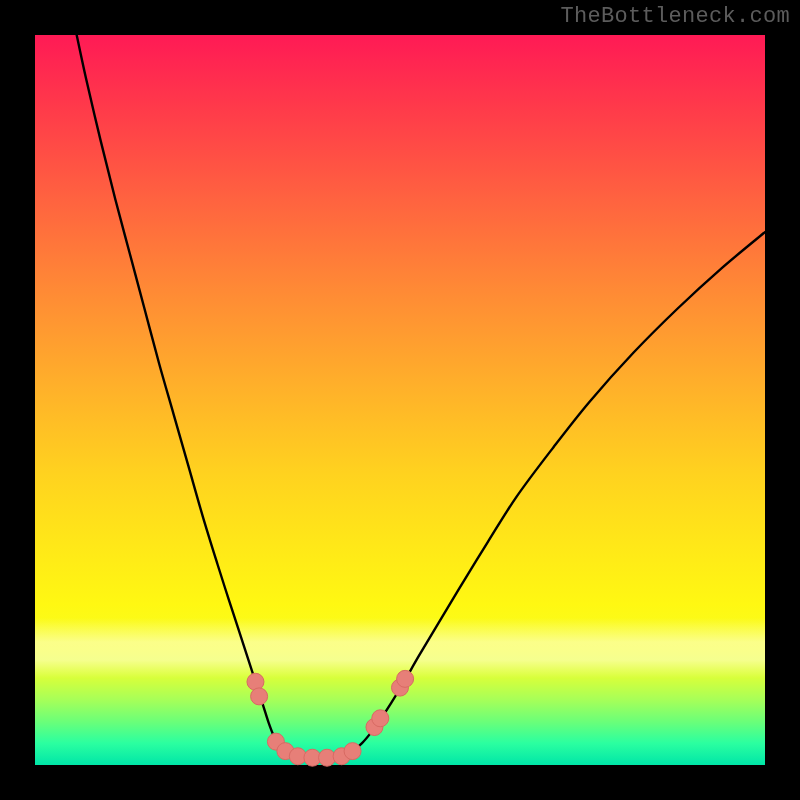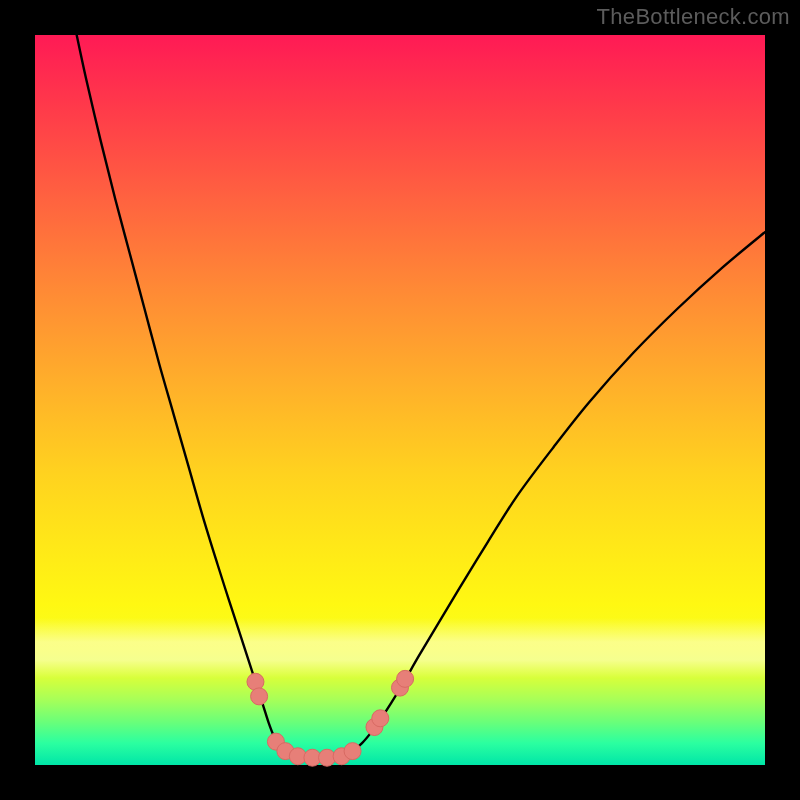--- a/index.html
+++ b/index.html
@@ -51,21 +51,21 @@
     background: linear-gradient(to bottom,
       rgba(255,255,230,0) 0%,
       rgba(255,255,225,0.55) 40%,
       rgba(255,255,225,0.55) 70%,
       rgba(255,255,230,0) 100%);
   }
   .watermark {
     position: absolute;
     top: 4px;
     right: 10px;
-    font-family: Liberation Sans, sans-serif;
+    font-family: Liberation Mono, monospace;
     font-size: 22px;
     color: #5c5c5c;
     letter-spacing: 0.3px;
   }
   svg.curve {
     position: absolute;
     left: 35px;
     top: 35px;
     width: 730px;
     height: 730px;

